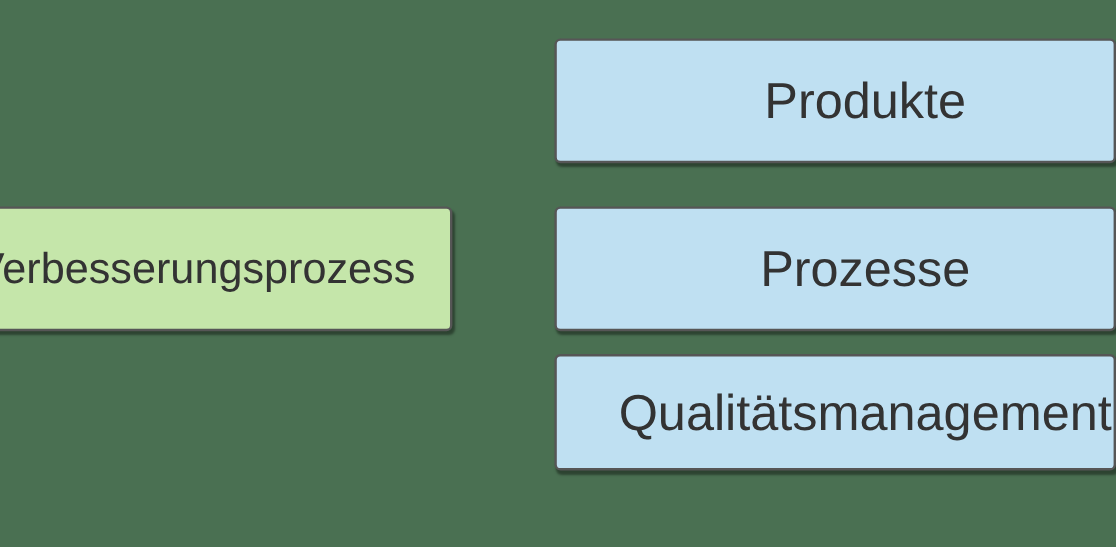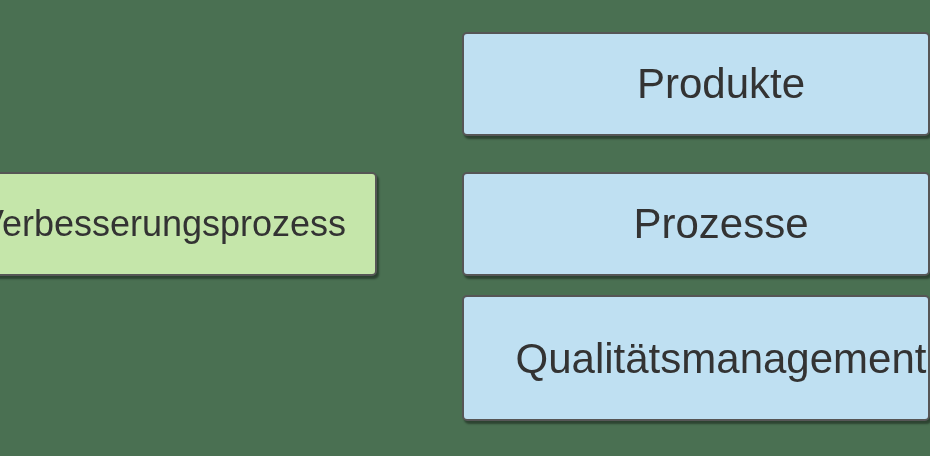--- a/index.html
+++ b/index.html
@@ -32,21 +32,21 @@
   }
   .node-blue {
     background: #bfe0f2;
     left: 462px;
     width: 468px;
     padding-left: 50px; 
     font-size: 42px;
   }
   .node-produkte { top: 32px;  height: 104px; }
   .node-prozesse { top: 172px; height: 104px; }
-  .node-qms      { top: 295px; height: 126px; text-align: center; }
+  .node-qms      { top: 295px; height: 97px; text-align: center; }
   .label { white-space: nowrap; }
   .qms-lines { display: flex; flex-direction: column; line-height: 55px; }
 </style>
 </head>
 <body>
 
 <div class="canvas">
 
   <div class="node node-green">
     <span class="label">Verbesserungsprozess</span>

